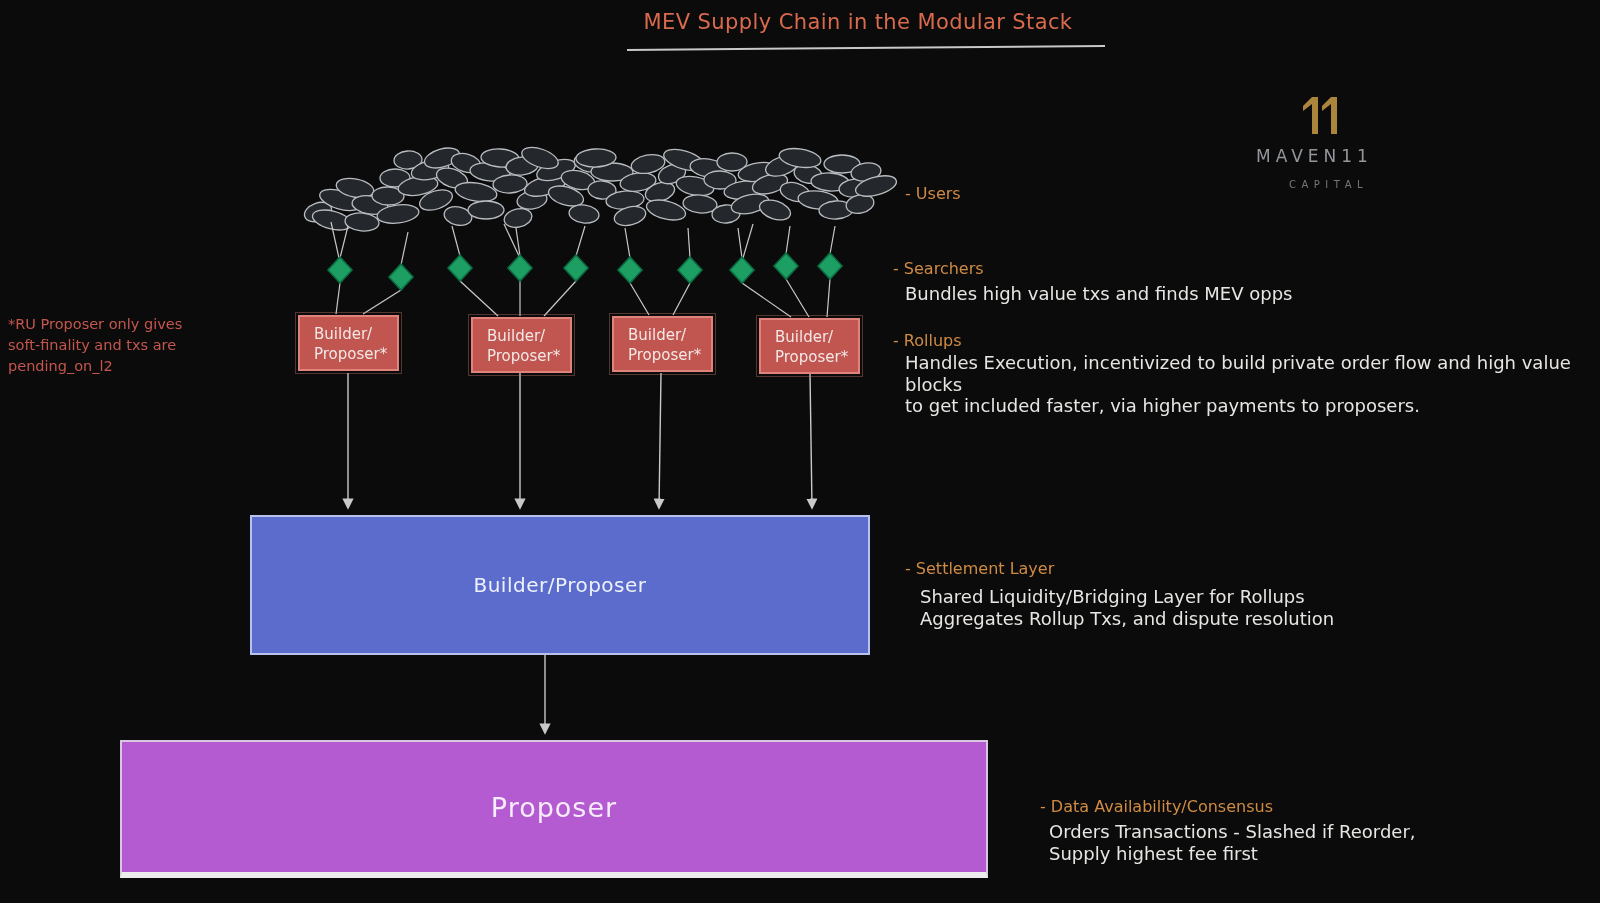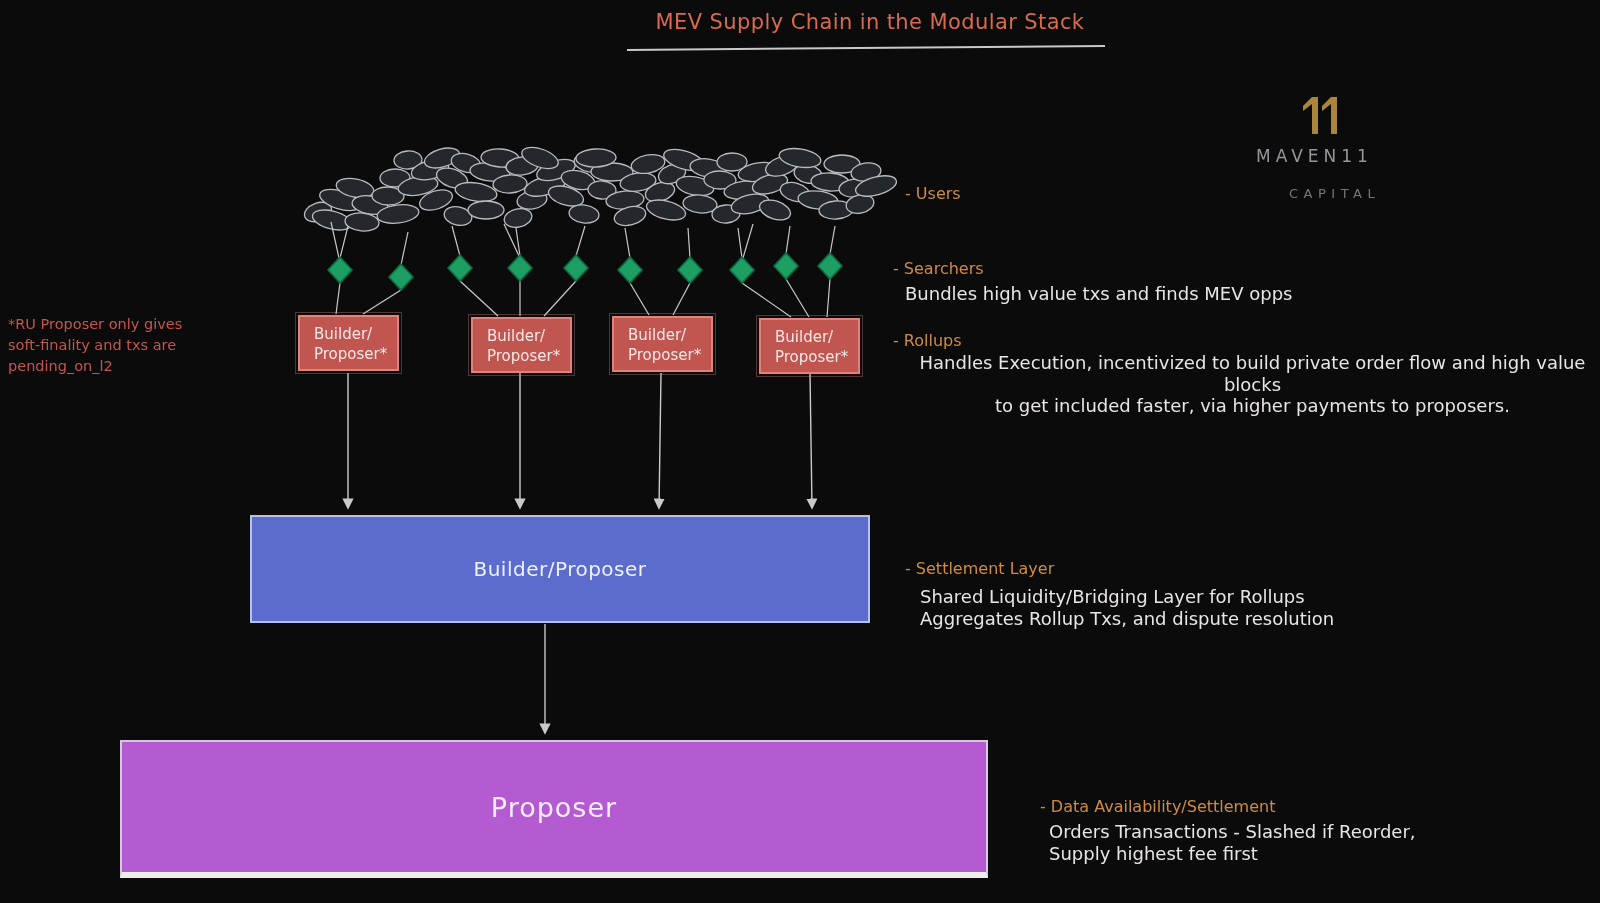--- a/index.html
+++ b/index.html
@@ -7,50 +7,50 @@
     position:relative; width:1600px; height:903px;
     background:var(--background,#0b0b0b);
     font-family:"DejaVu Sans", sans-serif;
     overflow:hidden;
   }
   .stage * { box-sizing:border-box; }
 
   #diagram-svg { position:absolute; left:0; top:0; }
 
   .title {
-    position:absolute; left:600px; top:10px; width:540px;
+    position:absolute; left:588px; top:10px; width:540px;
     text-align:center; font-size:21px; letter-spacing:0.4px;
     color:var(--title,#d96a4e);
   }
 
   
   .logo-name {
     position:absolute; left:1256px; top:146px; width:160px;
     color:var(--logo-gray,#93979c); font-size:17px; letter-spacing:5px;
   }
   .logo-sub {
-    position:absolute; left:1289px; top:186px; width:120px;
-    color:#74787d; font-size:13px; letter-spacing:5.5px;
+    position:absolute; left:1289px; top:179px; width:120px;
+    color:#74787d; font-size:10px; letter-spacing:5.5px;
   }
 
   
   .side-note {
     position:absolute; left:8px; top:314px; width:200px;
     color:var(--note-red,#c4564e); font-size:14.5px; line-height:21px;
   }
 
   
   .ann { position:absolute; }
   .ann .lbl { color:var(--annotation-orange,#cf8b44); font-size:16px; line-height:22px; }
   .ann .txt { color:var(--body-text,#e8e6e3); font-size:18px; line-height:21.5px; }
   .ann-users      { left:905px;  top:183px; }
   .ann-searchers  { left:893px;  top:258px; }
   .ann-searchers .txt { margin-left:12px; margin-top:3px; }
   .ann-rollups    { left:893px;  top:330px; }
-  .ann-rollups .txt { margin-left:12px;text-align:center; }
+  .ann-rollups .txt { margin-left:12px; }
   .ann-rollups .lbl { }
   .ann-settle     { left:905px;  top:558px; }
   .ann-settle .txt { margin-left:15px; }
   .ann-settle .lbl { margin-bottom:6px; }
   .ann-da         { left:1040px; top:796px; }
   .ann-da .txt { margin-left:9px; }
   .ann-da .lbl { margin-bottom:3px; }
 
   
   .rollup-box {
@@ -60,21 +60,21 @@
     outline:1px solid rgba(224,131,124,.35); outline-offset:2px;
     color:#f3e8e6; font-size:15px; line-height:20px;
     padding:7px 0 0 14px;
   }
   .rb1 { left:298px; top:315px; }
   .rb2 { left:471px; top:317px; }
   .rb3 { left:612px; top:316px; }
   .rb4 { left:759px; top:318px; }
 
   .settlement-box {
-    position:absolute; left:250px; top:515px; width:620px; height:108px;
+    position:absolute; left:250px; top:515px; width:620px; height:140px;
     background:var(--settlement-fill,#5b6ccc);
     border:2px solid var(--settlement-stroke,#b9c2ea);
     display:flex; align-items:center; justify-content:center;
     color:#eef1fa; font-size:20px; letter-spacing:0.5px;
   }
 
   .proposer-box {
     position:absolute; left:120px; top:740px; width:868px; height:138px;
     background:var(--proposer-fill,#b45bd2);
     border:2px solid #d9c7e2; border-bottom:6px solid #ededed;
@@ -242,21 +242,21 @@
     <div class="txt">to get included faster, via higher payments to proposers.</div>
   </div>
 
   <div class="ann ann-settle">
     <div class="lbl">- Settlement Layer</div>
     <div class="txt">Shared Liquidity/Bridging Layer for Rollups</div>
     <div class="txt">Aggregates Rollup Txs, and dispute resolution</div>
   </div>
 
   <div class="ann ann-da">
-    <div class="lbl">- Data Availability/Settlement</div>
+    <div class="lbl">- Data Availability/Consensus</div>
     <div class="txt">Orders Transactions - Slashed if Reorder,</div>
     <div class="txt">Supply highest fee first</div>
   </div>
 
   <div class="rollup-box rb1">
     <div>Builder/</div>
     <div>Proposer*</div>
   </div>
   <div class="rollup-box rb2">
     <div>Builder/</div>

